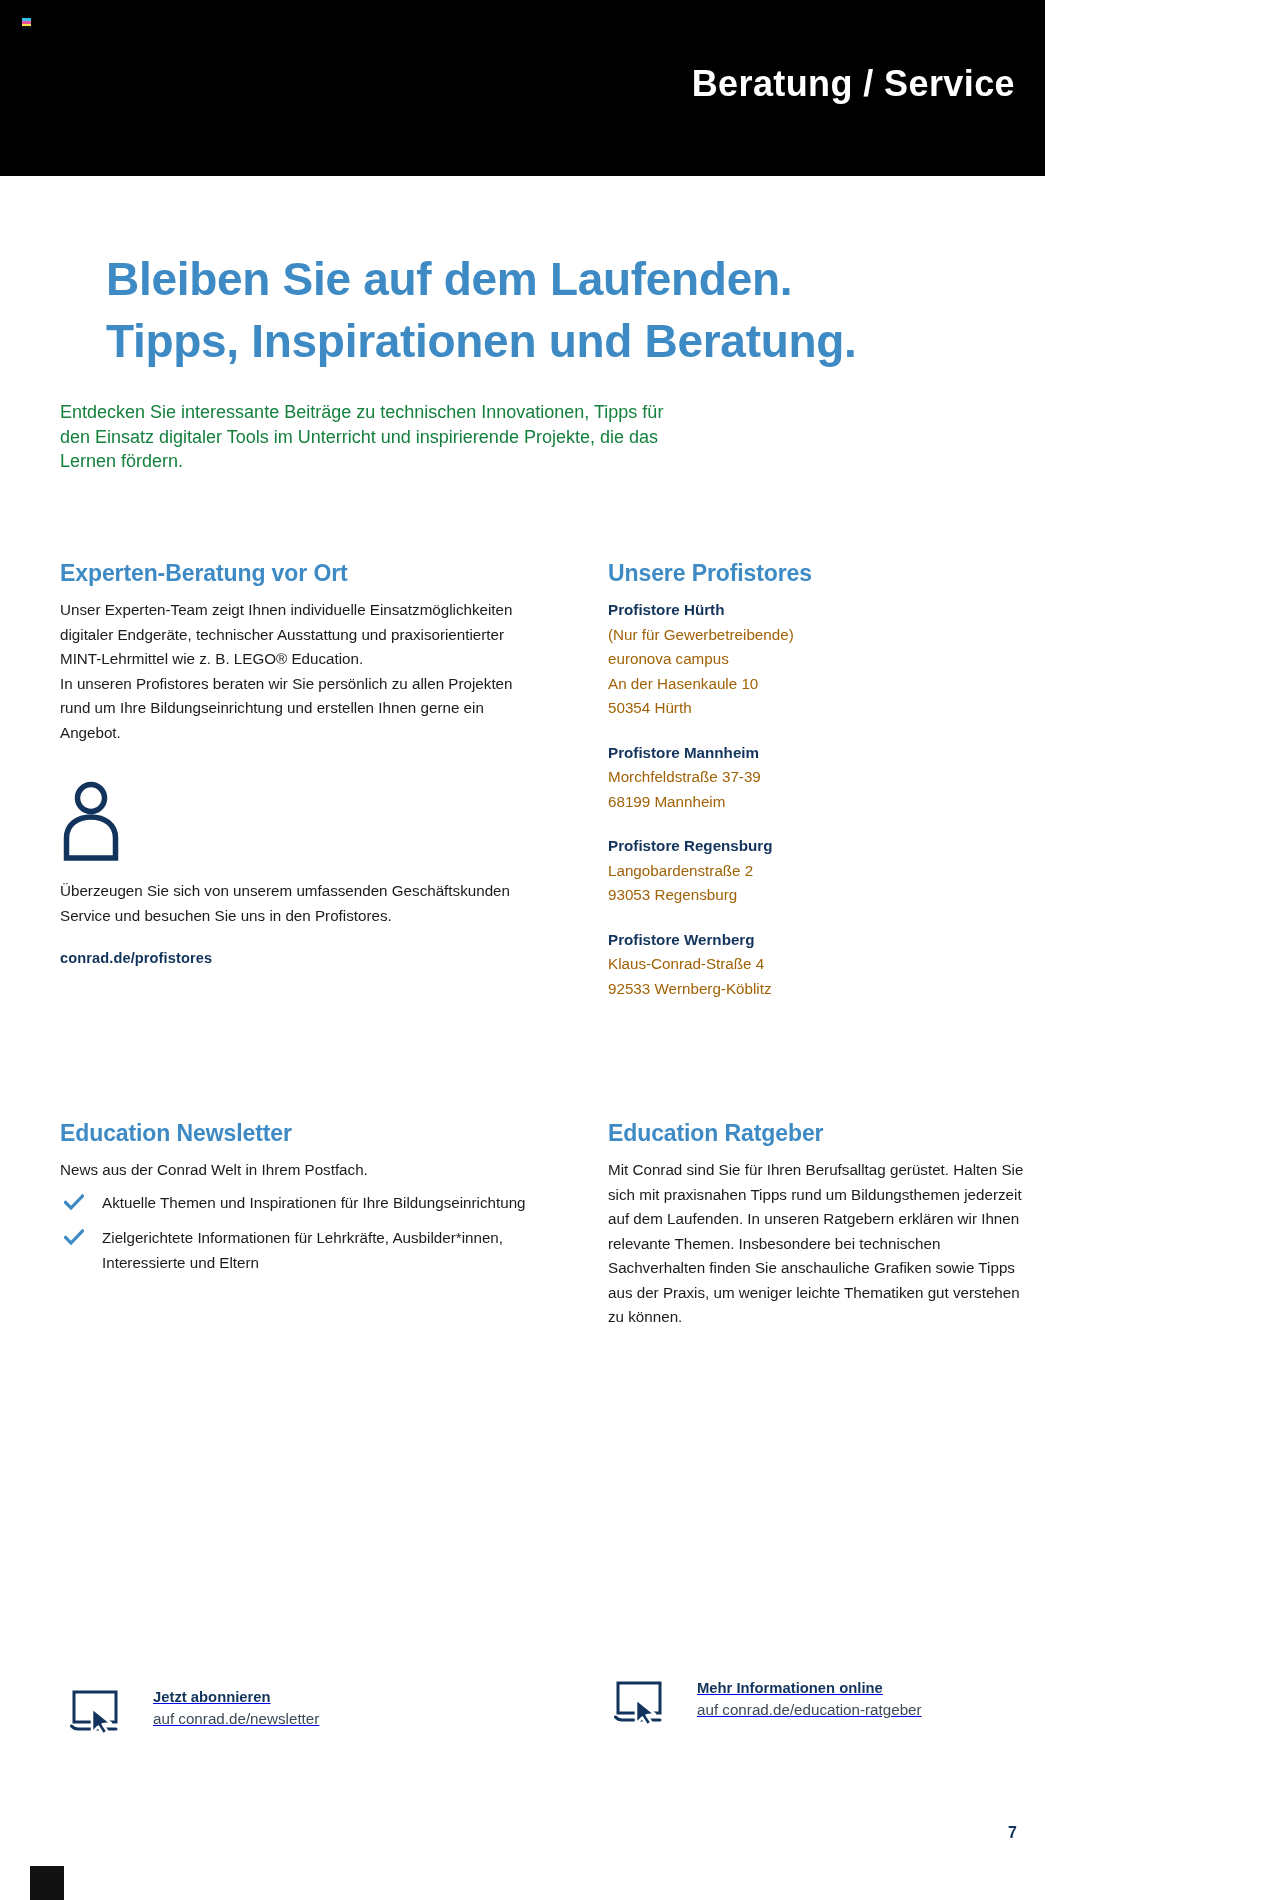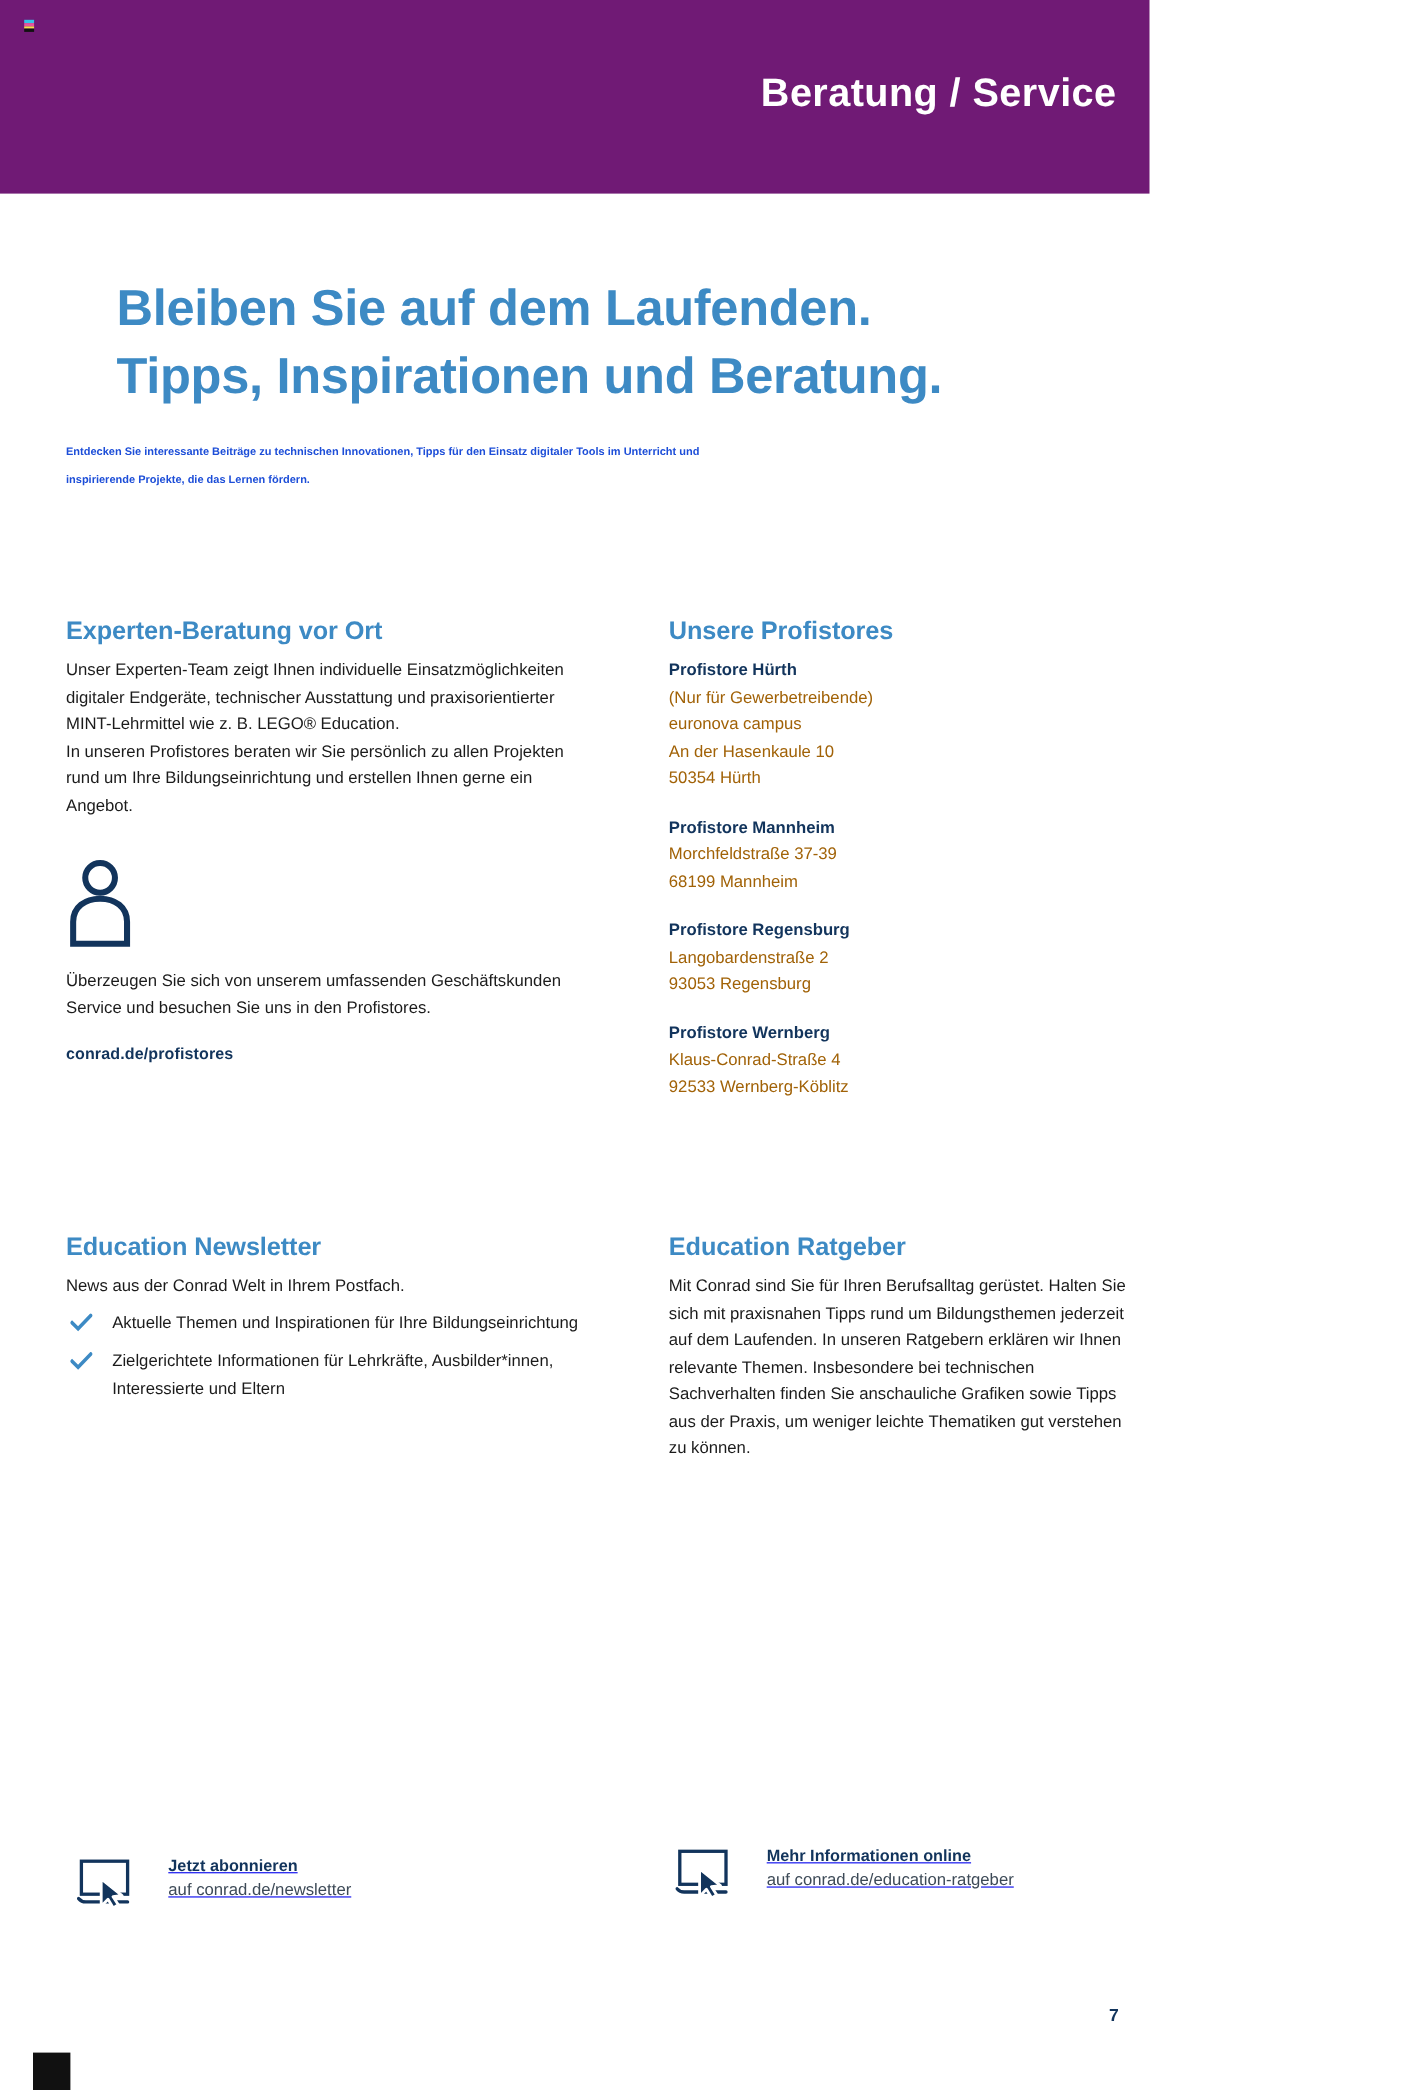--- a/index.html
+++ b/index.html
@@ -22,21 +22,21 @@
     background: #fff;
   }
 
   
   .header-banner {
     position: absolute;
     left: 0;
     top: 0;
     width: 1045px;
     height: 176px;
-    background: #701a75;
+    background: #000000;
   }
   .reg-mark {
     position: absolute;
     left: 22px;
     top: 18px;
     width: 9px;
     height: 11px;
     display: flex;
     flex-direction: column;
   }
@@ -76,23 +76,23 @@
     line-height: 62px;
     letter-spacing: -0.3px;
     white-space: nowrap;
   }
 
   .intro {
     position: absolute;
     left: 60px;
     top: 400px;
     width: 620px;
-    color: #1d4ed8;
-    font-size: 10px;
-    font-weight: bold;
+    color: #15803d;
+    font-size: 18px;
+    font-weight: normal;
     line-height: 24.5px;
   }
 
   
   .col-left {
     position: absolute;
     left: 60px;
     top: 558px;
     width: 480px;
   }

